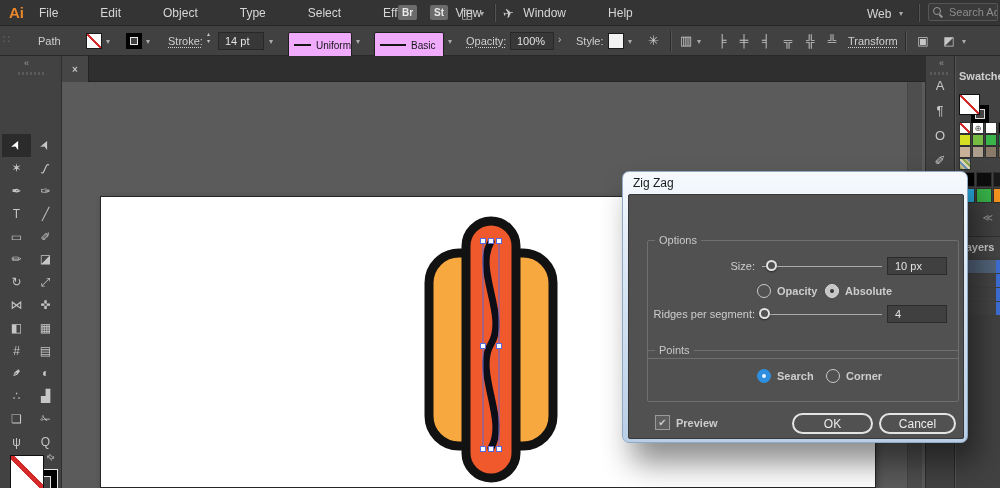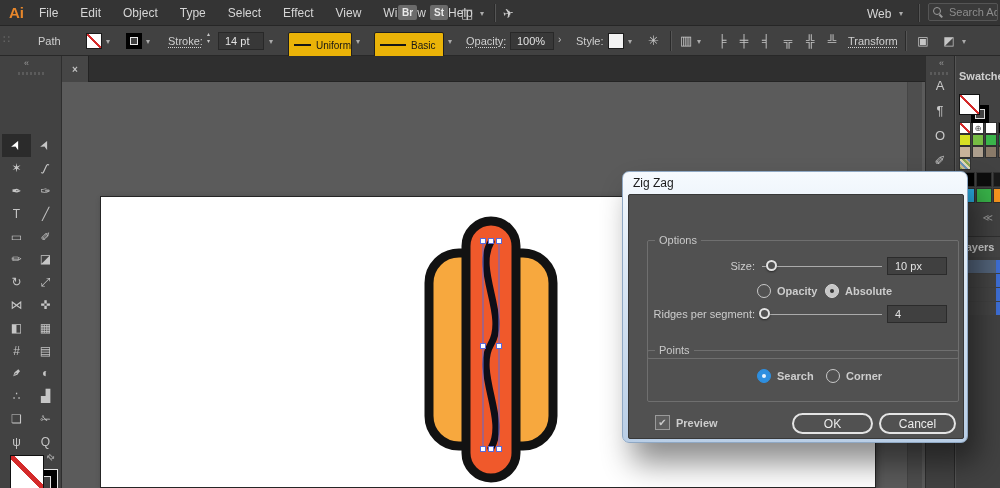--- a/index.html
+++ b/index.html
@@ -9,38 +9,38 @@
   .abs{position:absolute;box-sizing:border-box;}
   .txt{color:#CFCFCF;font-size:11px;white-space:nowrap;}
   .dotted{text-decoration:underline dotted 1px;text-underline-offset:2px;}
   .chev{color:#ABABAB;font-size:8px;}
   .sep-v{width:1px;background:#2A2A2A;box-shadow:1px 0 0 #555;}
   .field{background:#383838;border:1px solid #282828;color:#E2E2E2;font-size:11px;
          display:flex;align-items:center;padding:0 6px;}
   
   .menubar{left:0;top:0;width:1000px;height:26px;background:#343434;border-bottom:1px solid #262626;}
   .logo{color:#E8872B;font-weight:bold;font-size:15px;}
-  .menus{display:flex;}
+  .menus{display:flex;gap:20px;}
   .menu-item{color:#D6D6D6;font-size:12px;line-height:26px;padding:0 11px;cursor:default;}
   .badge{background:#6B6B6B;color:#E9E9E9;font-size:10px;font-weight:bold;border-radius:2px;
          padding:2px 4px;line-height:11px;}
   .search-box{background:#3A3A3A;border:1px solid #555;border-radius:2px;height:18px;
               display:flex;align-items:center;padding:0 4px;overflow:hidden;}
   .mag{position:relative;width:11px;height:11px;flex:0 0 auto;margin-right:3px;}
   .mag i{position:absolute;display:block;}
   .mag .c{width:6px;height:6px;border:1.5px solid #9A9A9A;border-radius:50%;left:0;top:0;}
   .mag .h{width:4px;height:1.5px;background:#9A9A9A;left:6px;top:8px;transform:rotate(45deg);}
   .search-input{background:transparent;border:0;outline:0;color:#BFBFBF;font-size:11px;width:60px;
                 font-family:"Liberation Sans",sans-serif;}
   .search-input::placeholder{color:#8D8D8D;}
   
   .controlbar{left:0;top:26px;width:1000px;height:30px;background:#414141;border-bottom:1px solid #282828;}
   .swatch16{width:16px;height:16px;border:1px solid #1C1C1C;}
   .none-bg{background:linear-gradient(to top right,#fff 43%,#D42A2A 43%,#D42A2A 57%,#fff 57%);}
-  .lightbox{background:#eab308;border:1px solid #1F1F1F;border-radius:2px;height:26px;
+  .lightbox{background:#f0abfc;border:1px solid #1F1F1F;border-radius:2px;height:26px;
             display:flex;align-items:center;color:#161616;font-size:10px;}
   .lightbox .line{height:2px;background:#161616;margin:0 5px;}
   .alignrow{display:flex;gap:6px;}
   .align-ic{width:16px;text-align:center;color:#C6C6C6;font-size:12px;line-height:30px;}
   
   .tabbar{left:62px;top:56px;width:863px;height:26px;background:#2F2F2F;border-bottom:1px solid #242424;}
   .doc-tab{position:absolute;left:0;top:0;height:26px;background:#464646;display:flex;align-items:center;
            gap:10px;padding:0 10px;border-right:1px solid #232323;}
   .doc-tab .t{color:#D8D8D8;font-size:11px;}
   .doc-tab .x{color:#C2C2C2;font-size:10px;font-weight:bold;}

